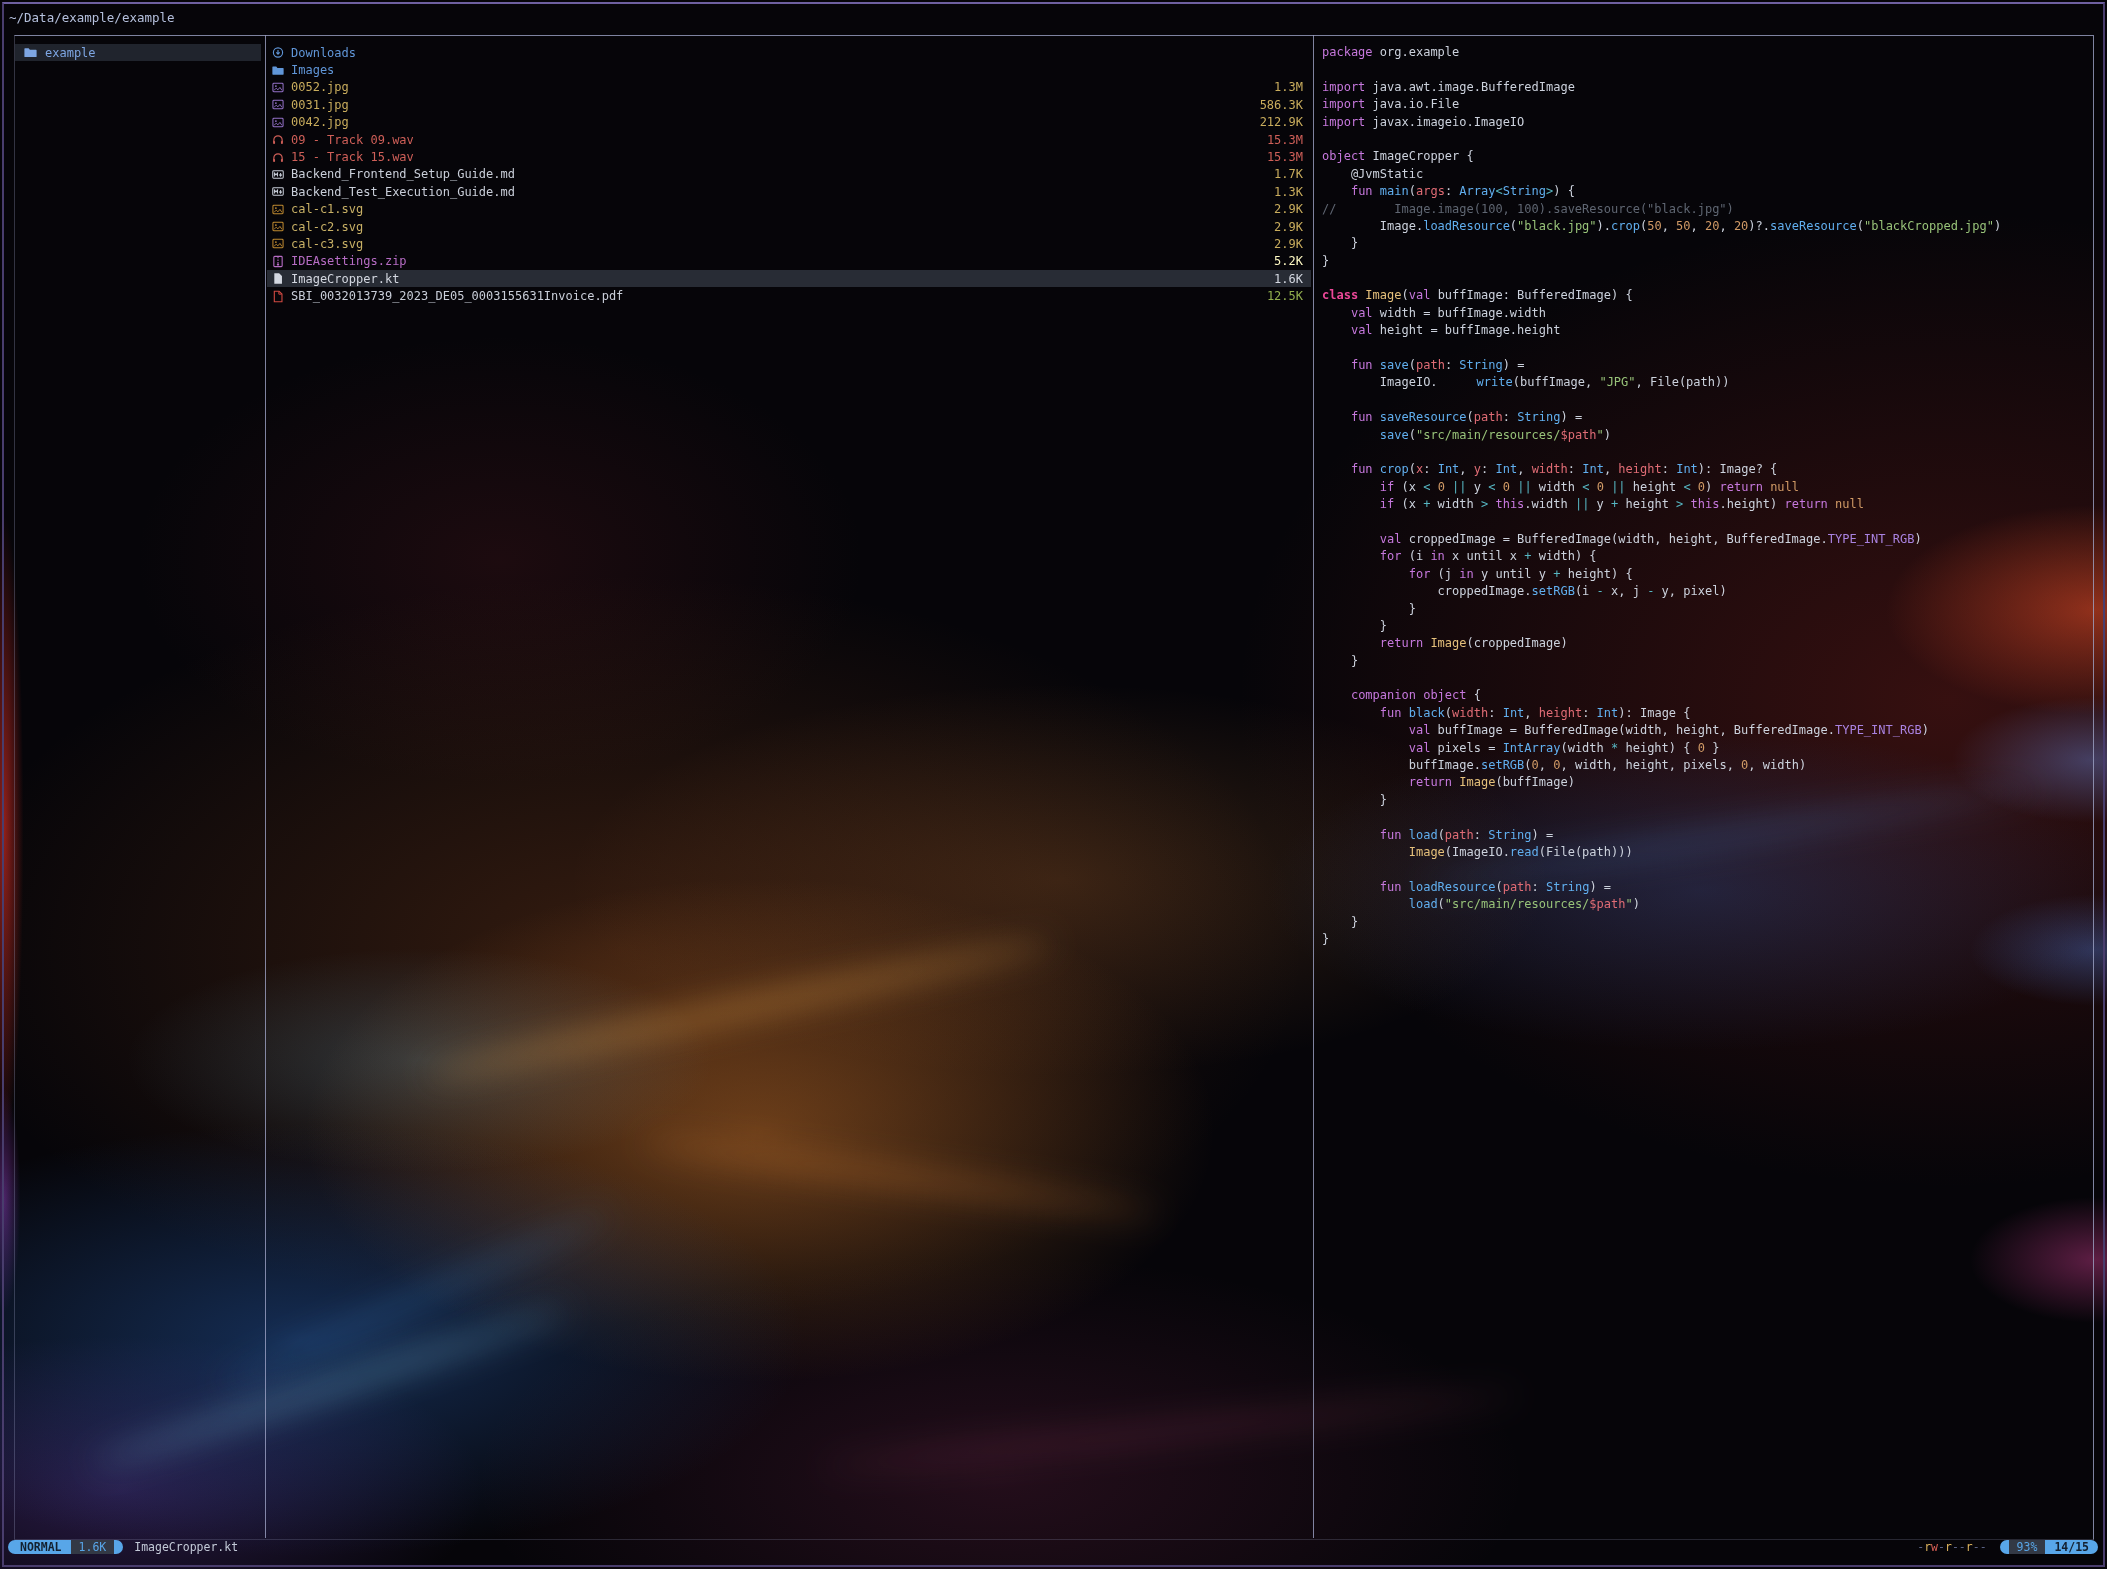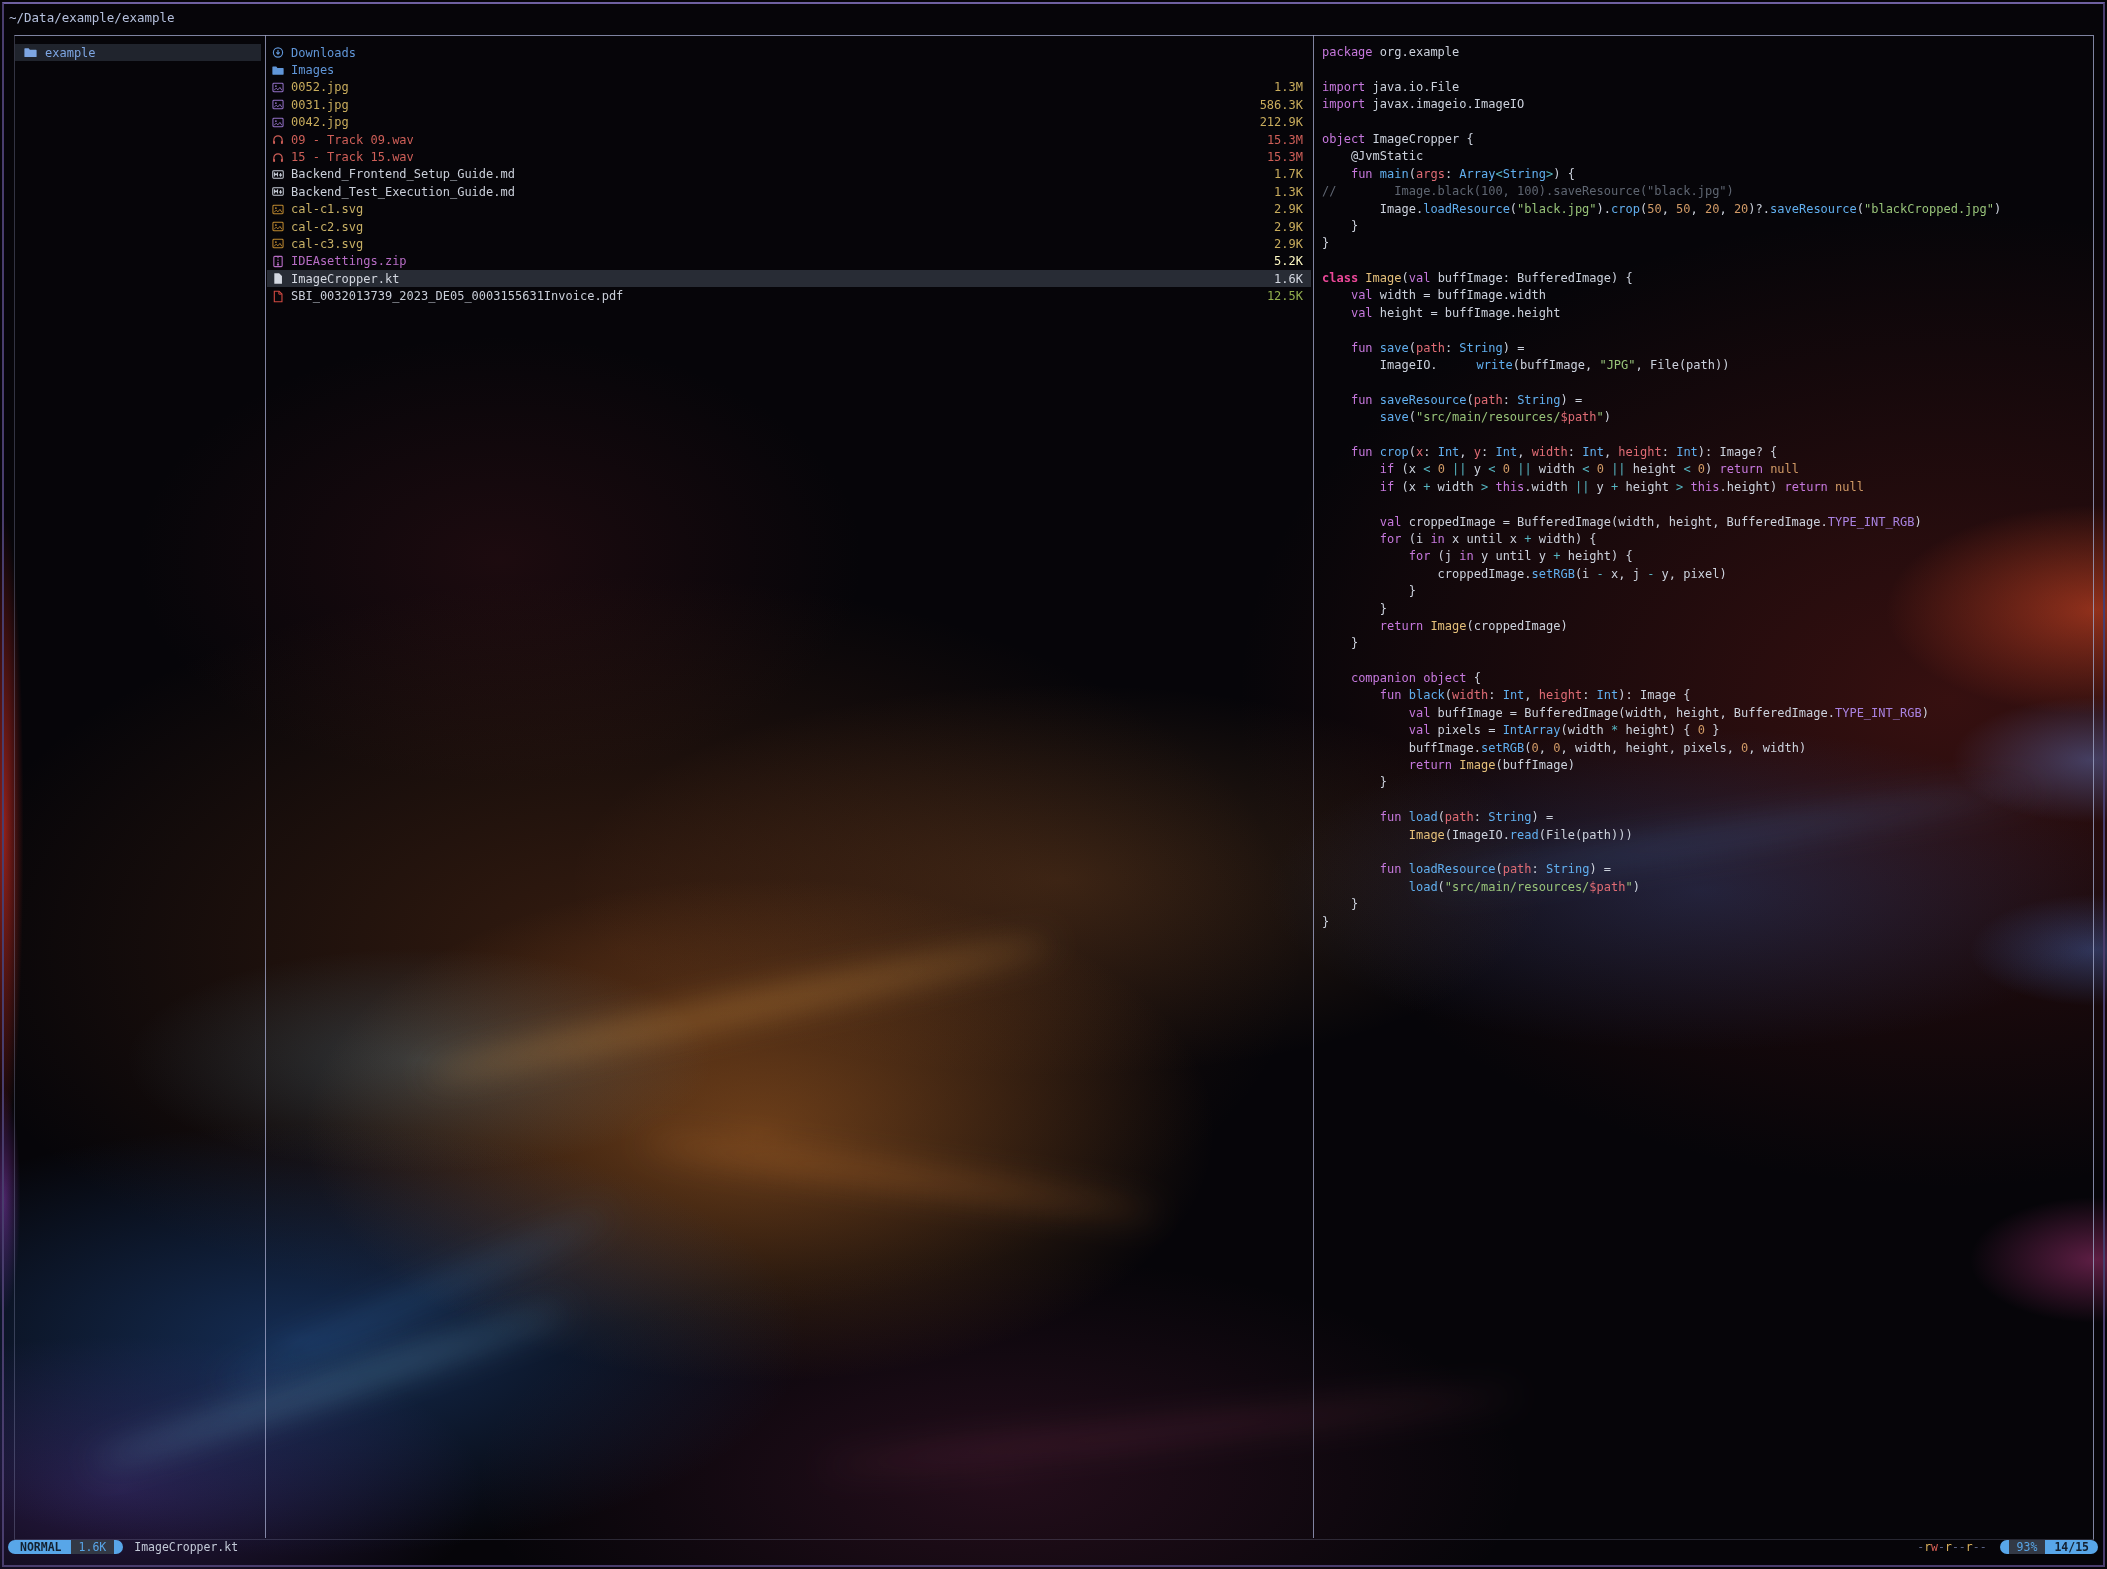--- a/index.html
+++ b/index.html
@@ -260,27 +260,28 @@
           <path d="M7.4 1v3h3" fill="none" stroke="#d04a42" stroke-width="1"></path>
         </svg>
       </span>
       <span class="fname" style="color: rgb(201, 206, 217);">SBI_0032013739_2023_DE05_0003155631Invoice.pdf</span>
       <span class="fsize" style="color: rgb(147, 176, 79);">12.5K</span>
     </div>
   </div>
 <div class="preview" id="preview">
     <div class="cline"><span style="color: rgb(198, 120, 221);">package</span><span style="color: rgb(204, 210, 221);"> org.example</span></div>
     <div class="cline">&nbsp;</div>
+    <div class="cline"><span style="color: rgb(198, 120, 221);">import</span><span style="color: rgb(204, 210, 221);"> java.awt.image.BufferedImage</span></div>
     <div class="cline"><span style="color: rgb(198, 120, 221);">import</span><span style="color: rgb(204, 210, 221);"> java.io.File</span></div>
     <div class="cline"><span style="color: rgb(198, 120, 221);">import</span><span style="color: rgb(204, 210, 221);"> javax.imageio.ImageIO</span></div>
     <div class="cline">&nbsp;</div>
     <div class="cline"><span style="color: rgb(198, 120, 221);">object</span><span style="color: rgb(204, 210, 221);"> ImageCropper {</span></div>
     <div class="cline"><span style="color: rgb(204, 210, 221);">    @JvmStatic</span></div>
     <div class="cline"><span style="color: rgb(204, 210, 221);">    </span><span style="color: rgb(198, 120, 221);">fun</span><span style="color: rgb(204, 210, 221);"> </span><span style="color: rgb(97, 175, 239);">main</span><span style="color: rgb(204, 210, 221);">(</span><span style="color: rgb(224, 108, 117);">args</span><span style="color: rgb(204, 210, 221);">: </span><span style="color: rgb(97, 175, 239);">Array</span><span style="color: rgb(86, 182, 194);">&lt;</span><span style="color: rgb(97, 175, 239);">String</span><span style="color: rgb(86, 182, 194);">&gt;</span><span style="color: rgb(204, 210, 221);">) {</span></div>
-    <div class="cline"><span style="color: rgb(95, 102, 114);">//        Image.black(100, 100).saveResource("black.jpg")</span></div>
+    <div class="cline"><span style="color: rgb(95, 102, 114);">//        Image.image(100, 100).saveResource("black.jpg")</span></div>
     <div class="cline"><span style="color: rgb(204, 210, 221);">        Image.</span><span style="color: rgb(97, 175, 239);">loadResource</span><span style="color: rgb(204, 210, 221);">(</span><span style="color: rgb(152, 195, 121);">"black.jpg"</span><span style="color: rgb(204, 210, 221);">).</span><span style="color: rgb(97, 175, 239);">crop</span><span style="color: rgb(204, 210, 221);">(</span><span style="color: rgb(209, 154, 102);">50</span><span style="color: rgb(204, 210, 221);">, </span><span style="color: rgb(209, 154, 102);">50</span><span style="color: rgb(204, 210, 221);">, </span><span style="color: rgb(209, 154, 102);">20</span><span style="color: rgb(204, 210, 221);">, </span><span style="color: rgb(209, 154, 102);">20</span><span style="color: rgb(204, 210, 221);">)?.</span><span style="color: rgb(97, 175, 239);">saveResource</span><span style="color: rgb(204, 210, 221);">(</span><span style="color: rgb(152, 195, 121);">"blackCropped.jpg"</span><span style="color: rgb(204, 210, 221);">)</span></div>
     <div class="cline"><span style="color: rgb(204, 210, 221);">    }</span></div>
     <div class="cline"><span style="color: rgb(204, 210, 221);">}</span></div>
     <div class="cline">&nbsp;</div>
     <div class="cline"><span style="color: #ec4899; font-weight: bold;">class</span><span style="color: rgb(204, 210, 221);"> </span><span style="color: rgb(229, 192, 123);">Image</span><span style="color: rgb(204, 210, 221);">(</span><span style="color: rgb(198, 120, 221);">val</span><span style="color: rgb(204, 210, 221);"> buffImage: BufferedImage) {</span></div>
     <div class="cline"><span style="color: rgb(204, 210, 221);">    </span><span style="color: rgb(198, 120, 221);">val</span><span style="color: rgb(204, 210, 221);"> width = buffImage.width</span></div>
     <div class="cline"><span style="color: rgb(204, 210, 221);">    </span><span style="color: rgb(198, 120, 221);">val</span><span style="color: rgb(204, 210, 221);"> height = buffImage.height</span></div>
     <div class="cline">&nbsp;</div>
     <div class="cline"><span style="color: rgb(204, 210, 221);">    </span><span style="color: rgb(198, 120, 221);">fun</span><span style="color: rgb(204, 210, 221);"> </span><span style="color: rgb(97, 175, 239);">save</span><span style="color: rgb(204, 210, 221);">(</span><span style="color: rgb(224, 108, 117);">path</span><span style="color: rgb(204, 210, 221);">: </span><span style="color: rgb(97, 175, 239);">String</span><span style="color: rgb(204, 210, 221);">) =</span></div>
     <div class="cline"><span style="color: rgb(204, 210, 221);">        ImageIO.</span><span style="color: rgb(97, 175, 239); padding-left: 39px;">write</span><span style="color: rgb(204, 210, 221);">(buffImage, </span><span style="color: rgb(152, 195, 121);">"JPG"</span><span style="color: rgb(204, 210, 221);">, File(path))</span></div>

